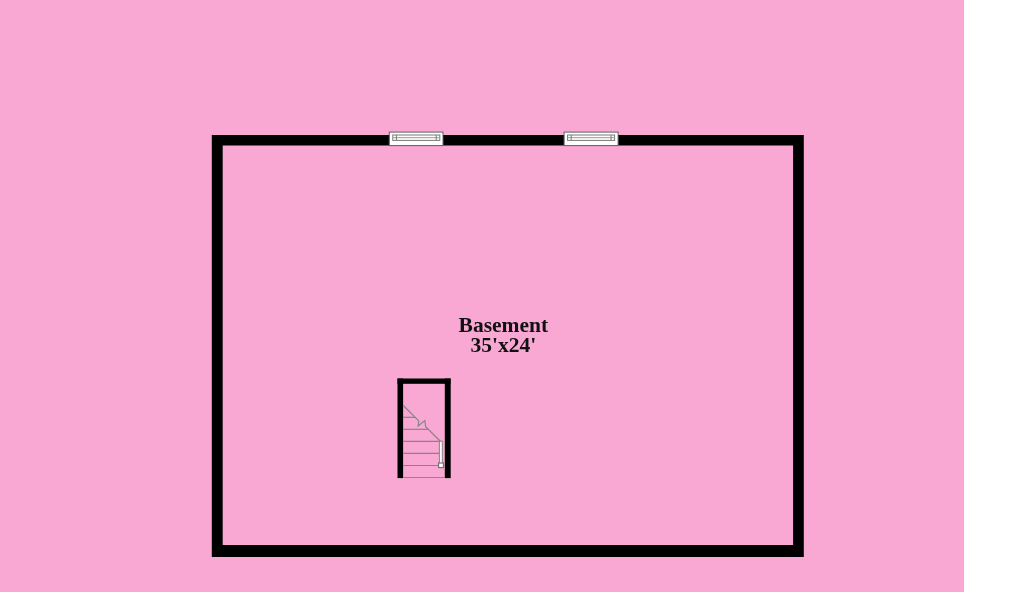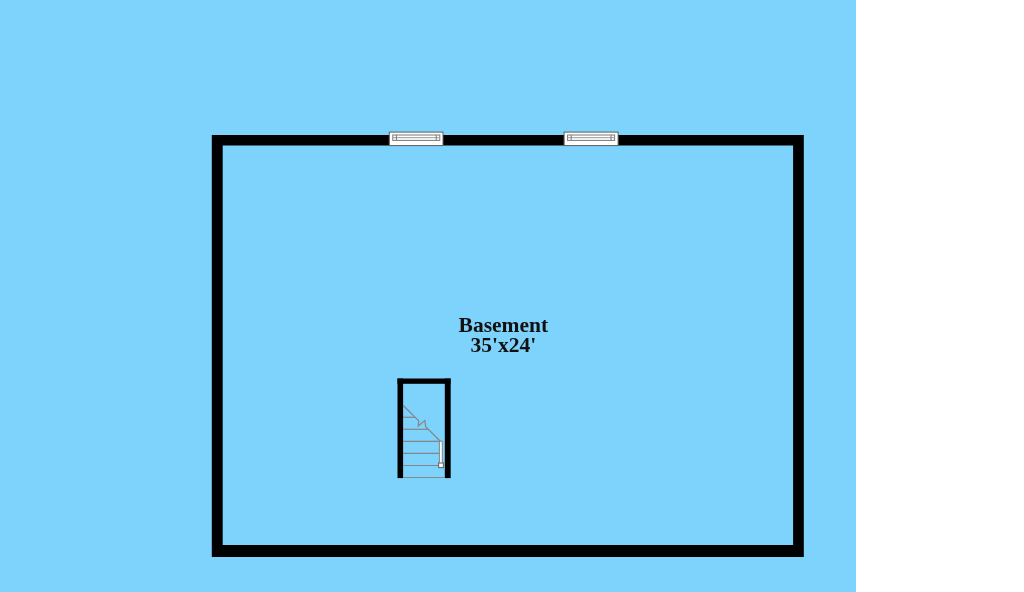--- a/index.html
+++ b/index.html
@@ -1,16 +1,16 @@
 <!DOCTYPE html>
 <html><head>
 <meta charset="utf-8">
 <style>
   html,body{margin:0;padding:0;background:#ffffff;}
-  #page{position:relative;width:856px;height:592px;background:#7dd3fc;overflow:hidden;}
+  #page{position:relative;width:964px;height:592px;background:#f9a8d4;overflow:hidden;}
   svg{position:absolute;top:0;left:0;}
 </style>
 </head>
 <body>
 
 <div id="page">
 <svg width="1024" height="592" viewBox="0 0 1024 592">
 
   <g>
 

